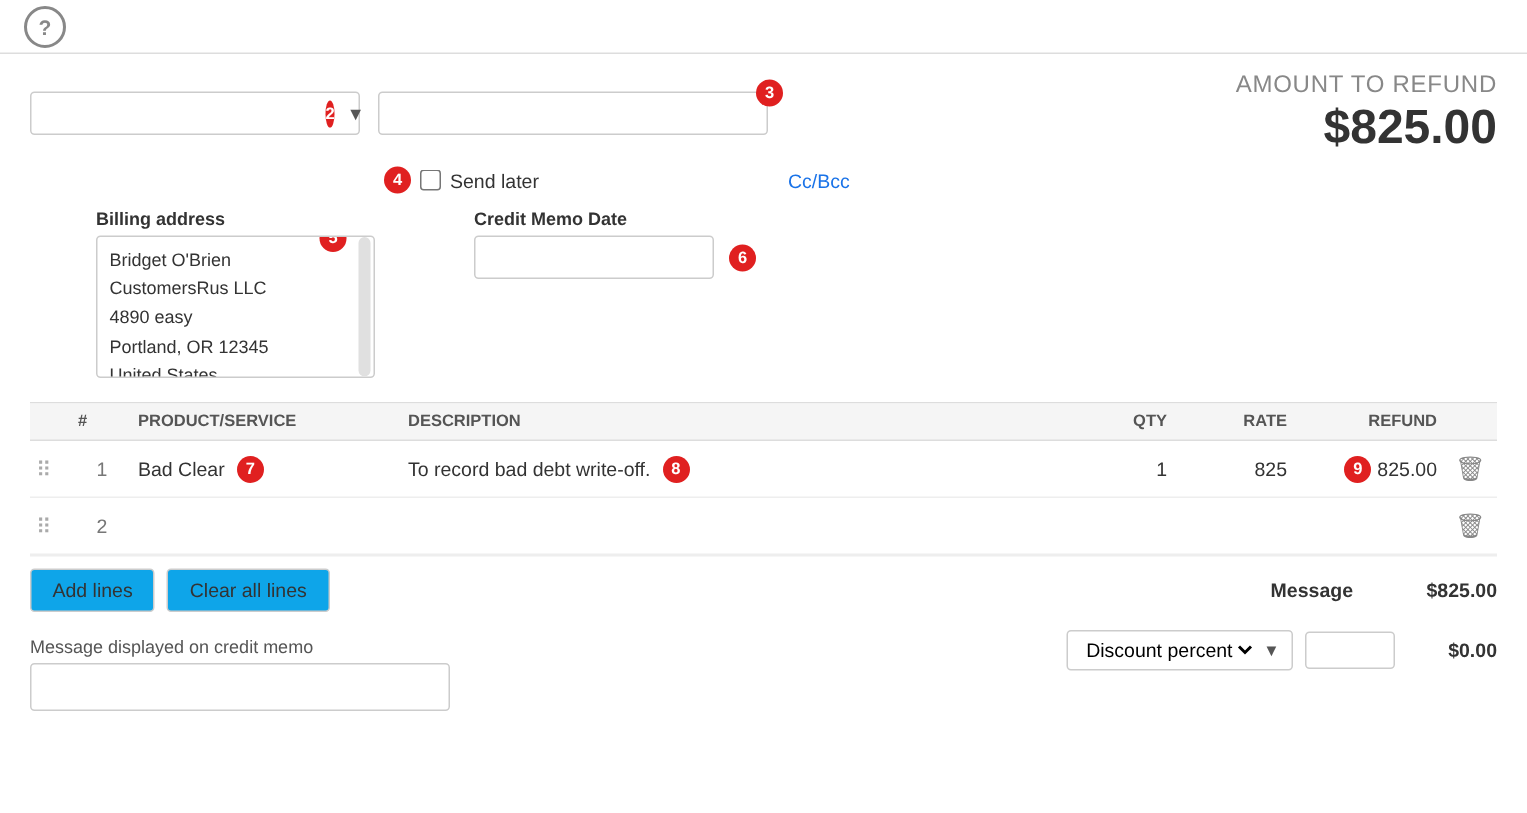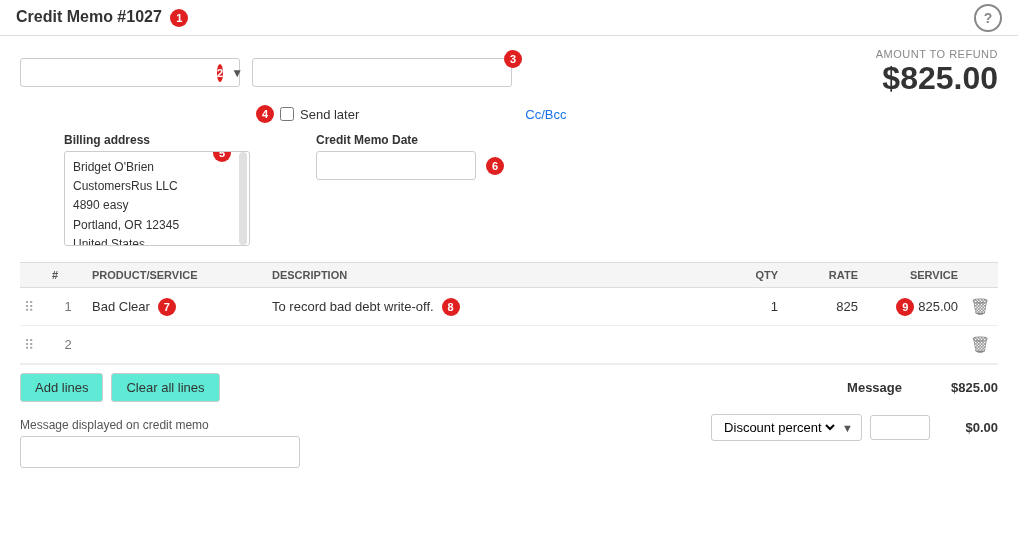--- a/index.html
+++ b/index.html
@@ -104,21 +104,21 @@
       font-size: 13px;
       width: 260px;
       outline: none;
     }
 
     .amount-refund {
       margin-left: auto;
       text-align: right;
     }
     .amount-refund-label {
-      font-size: 11px;
+      font-size: 16px;
       color: #888;
       letter-spacing: 0.5px;
       text-transform: uppercase;
     }
     .amount-refund-value {
       font-size: 32px;
       font-weight: bold;
       color: #333;
     }
     .send-later-checkbox {
@@ -244,21 +244,21 @@
       display: flex;
       align-items: center;
       gap: 8px;
       padding: 8px 0;
       border-top: 1px solid #eee;
     }
     .btn {
       padding: 6px 14px;
       border: 1px solid #ccc;
       border-radius: 3px;
-      background: #5eead4;
+      background: #0ea5e9;
       font-size: 13px;
       cursor: pointer;
       color: #333;
     }
 
     .subtotal-row {
       margin-left: auto;
       display: flex;
       align-items: center;
       gap: 16px;
@@ -347,27 +347,20 @@
     .address-content {
       font-size: 12px;
       line-height: 1.6;
       padding-right: 12px;
     }
   </style>
 </head>
 <body>
 
 <div class="header">
-  <div class="header-left">
-    <span class="header-title">
-      <span>Credit Memo</span>
-      <span>#1027</span>
-      <span class="badge">1</span>
-    </span>
-  </div>
   <button class="help-btn">
     <span>?</span>
   </button>
 </div>
 
 <div class="content">
 
   <div class="top-row">
     <div class="customer-select-wrapper">
       <input class="customer-select" type="text" style="">
@@ -424,21 +417,21 @@
   </div>
 
   <div class="table-section">
     <div class="table-header">
       <div class="table-header-cell"></div>
       <div class="table-header-cell">#</div>
       <div class="table-header-cell">PRODUCT/SERVICE</div>
       <div class="table-header-cell">DESCRIPTION</div>
       <div class="table-header-cell right">QTY</div>
       <div class="table-header-cell right">RATE</div>
-      <div class="table-header-cell right">SERVICE</div>
+      <div class="table-header-cell right">REFUND</div>
       <div class="table-header-cell"></div>
     </div>
 
     <div class="table-row">
       <div class="table-cell drag-handle">⠿</div>
       <div class="table-cell row-num">1</div>
       <div class="table-cell product-cell">
         <span>Bad Clear</span>
         <span class="badge">7</span>
       </div>

